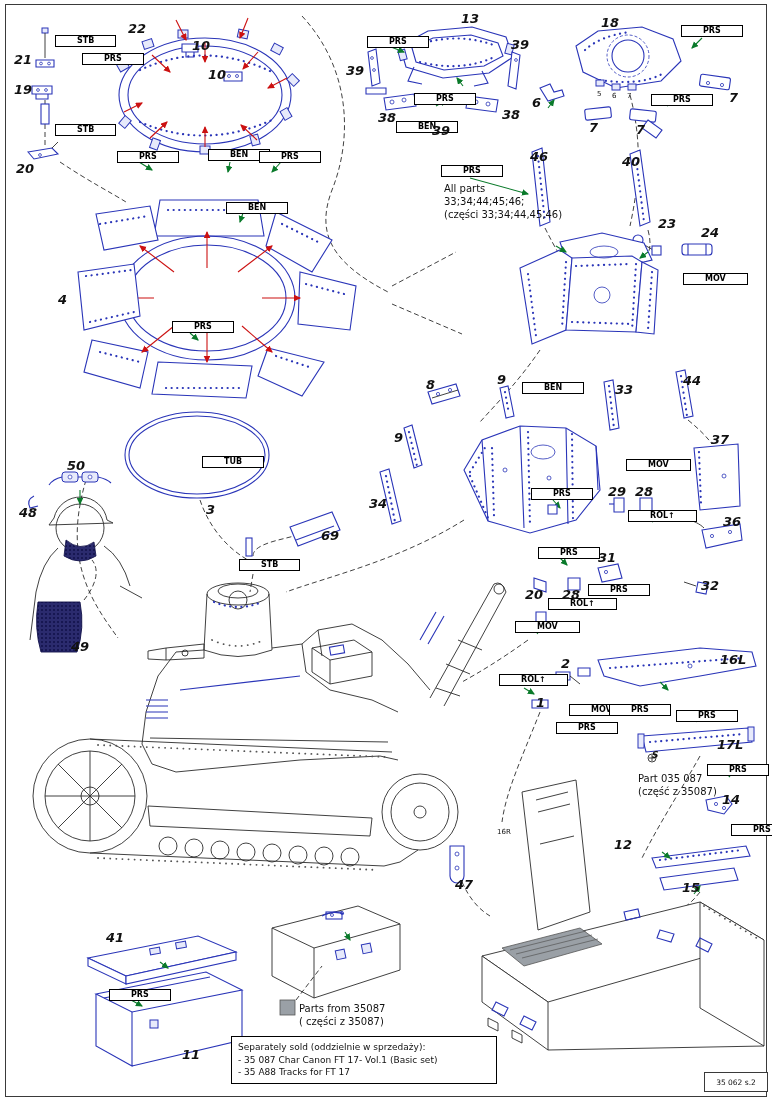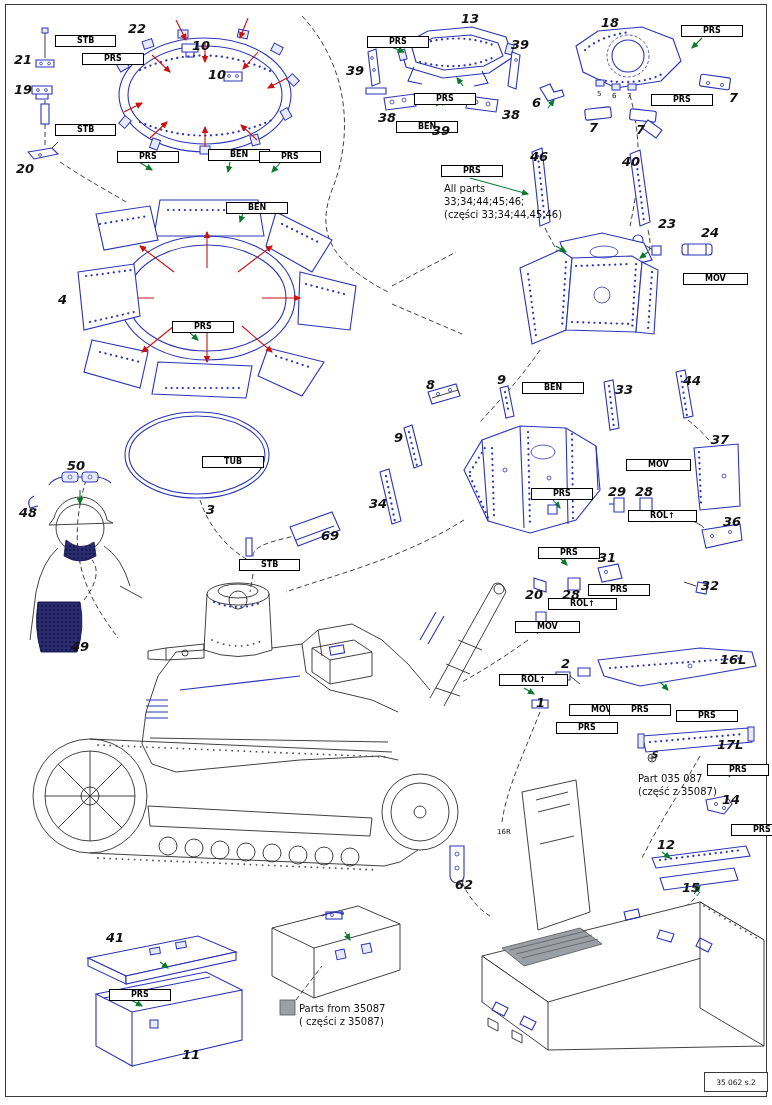--- a/index.html
+++ b/index.html
@@ -562,23 +562,23 @@
       <div class="part-number" style="left: 701px; top: 578px;">32</div>
       <div class="part-number" style="left: 67px; top: 458px;">50</div>
       <div class="part-number" style="left: 19px; top: 505px;">48</div>
       <div class="part-number" style="left: 71px; top: 639px;">49</div>
       <div class="part-number" style="left: 321px; top: 528px;">69</div>
       <div class="part-number" style="left: 561px; top: 656px;">2</div>
       <div class="part-number" style="left: 536px; top: 695px;">1</div>
       <div class="part-number" style="left: 720px; top: 652px;">16L</div>
       <div class="part-number" style="left: 717px; top: 737px;">17L</div>
       <div class="part-number" style="left: 722px; top: 792px;">14</div>
-      <div class="part-number" style="left: 657px; top: 837px;">12</div>
+      <div class="part-number" style="left: 614px; top: 837px;">12</div>
       <div class="part-number" style="left: 682px; top: 880px;">15</div>
-      <div class="part-number" style="left: 455px; top: 877px;">62</div>
+      <div class="part-number" style="left: 455px; top: 877px;">47</div>
       <div class="part-number" style="left: 106px; top: 930px;">41</div>
       <div class="part-number" style="left: 182px; top: 1047px;">11</div>
       <div class="small-text" style="left: 597px; top: 90px;">5</div>
       <div class="small-text" style="left: 612px; top: 92px;">6</div>
       <div class="small-text" style="left: 627px; top: 92px;">7</div>
       <div class="small-text" style="left: 497px; top: 828px;">16R</div>
       <div class="small-text small-italic" style="left: 652px; top: 750px;">S</div>
       <div class="note" style="left: 444px; top: 182px;">
         <div>All parts</div>
         <div>33;34;44;45;46;</div>
@@ -587,15 +587,20 @@
       <div class="note" style="left: 638px; top: 772px;">
         <div>Part 035 087</div>
         <div>(część z 35087)</div>
       </div>
       <div class="note" style="left: 299px; top: 1002px;">
         <div>Parts  from 35087</div>
         <div>( części z 35087)</div>
       </div>
     </div>
 
+  <div class="sep-box">
+    <div>Separately sold (oddzielnie w sprzedaży):</div>
+    <div>- 35 087 Char Canon FT 17- Vol.1 (Basic set)</div>
+    <div>- 35 A88 Tracks for FT 17</div>
+  </div>
 
   <div class="sheet-code">35 062 s.2</div>
 </div>
 
 </body></html>

